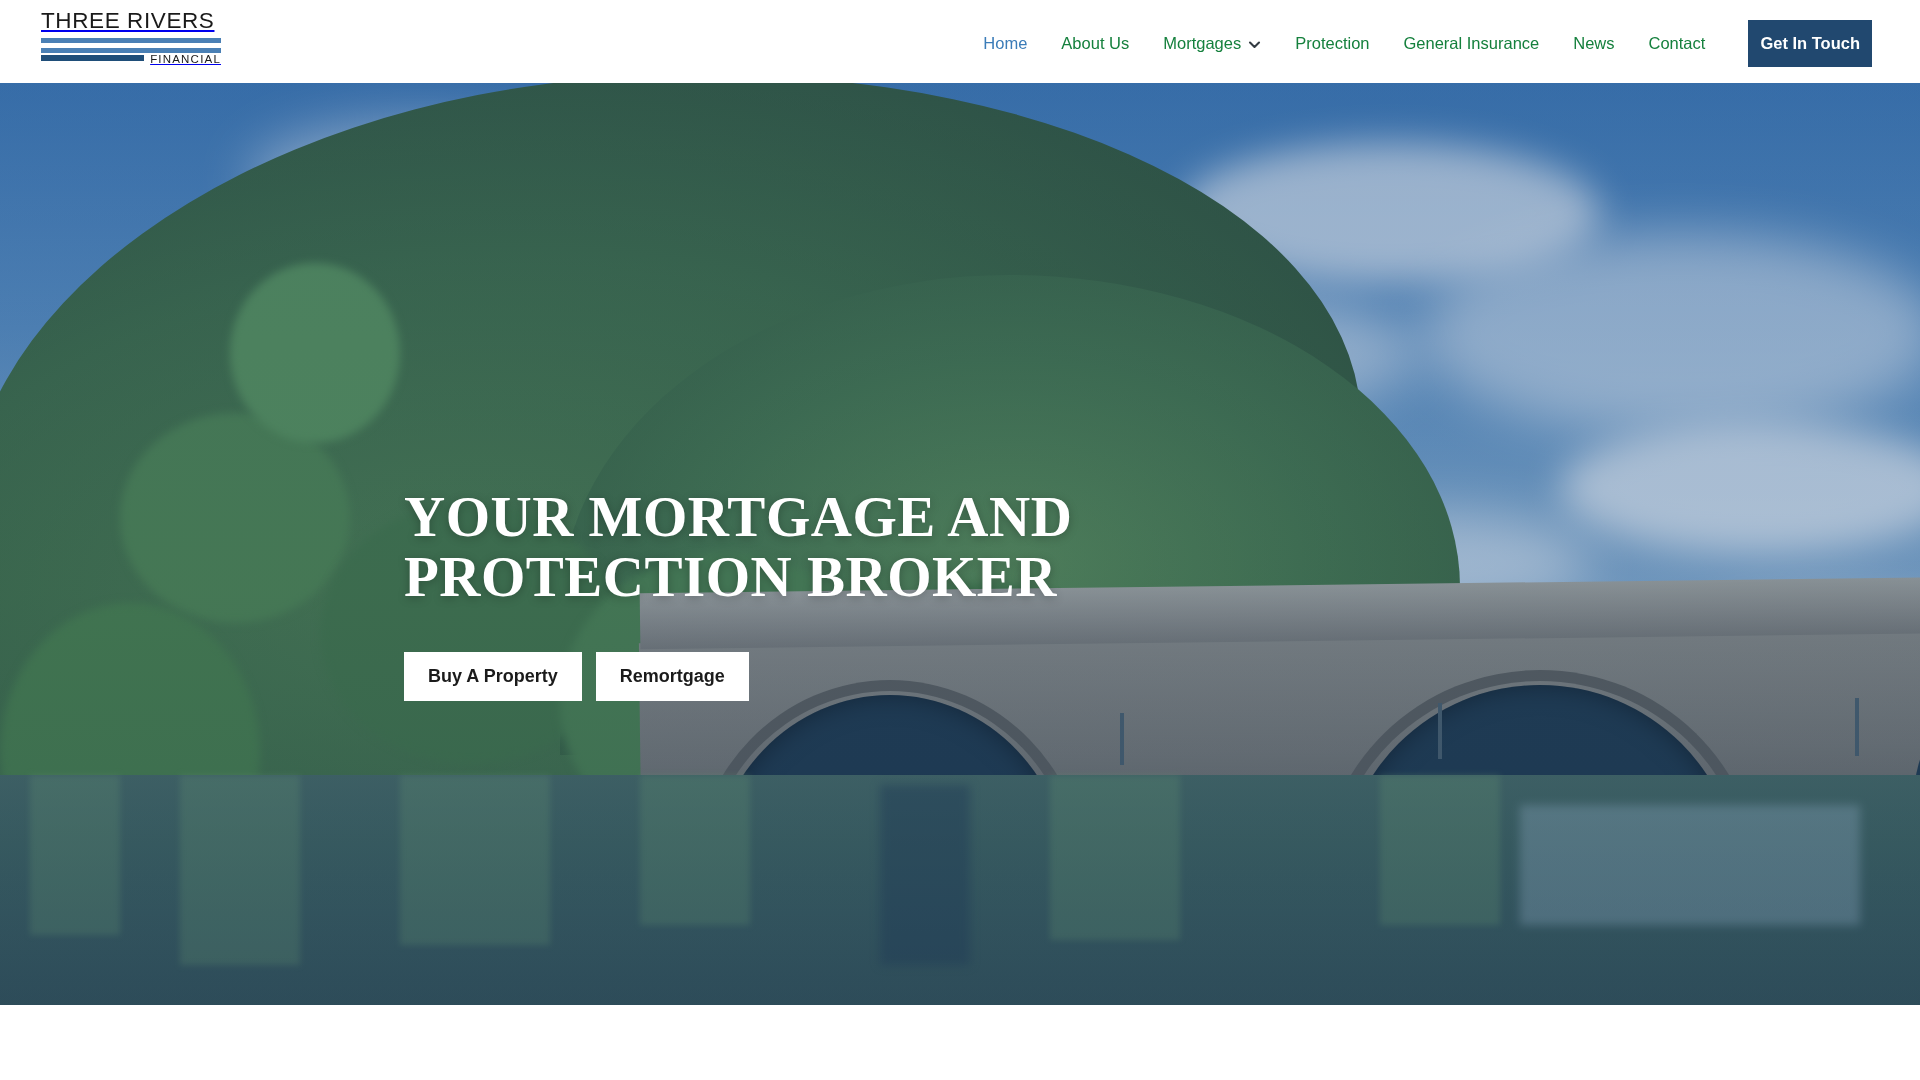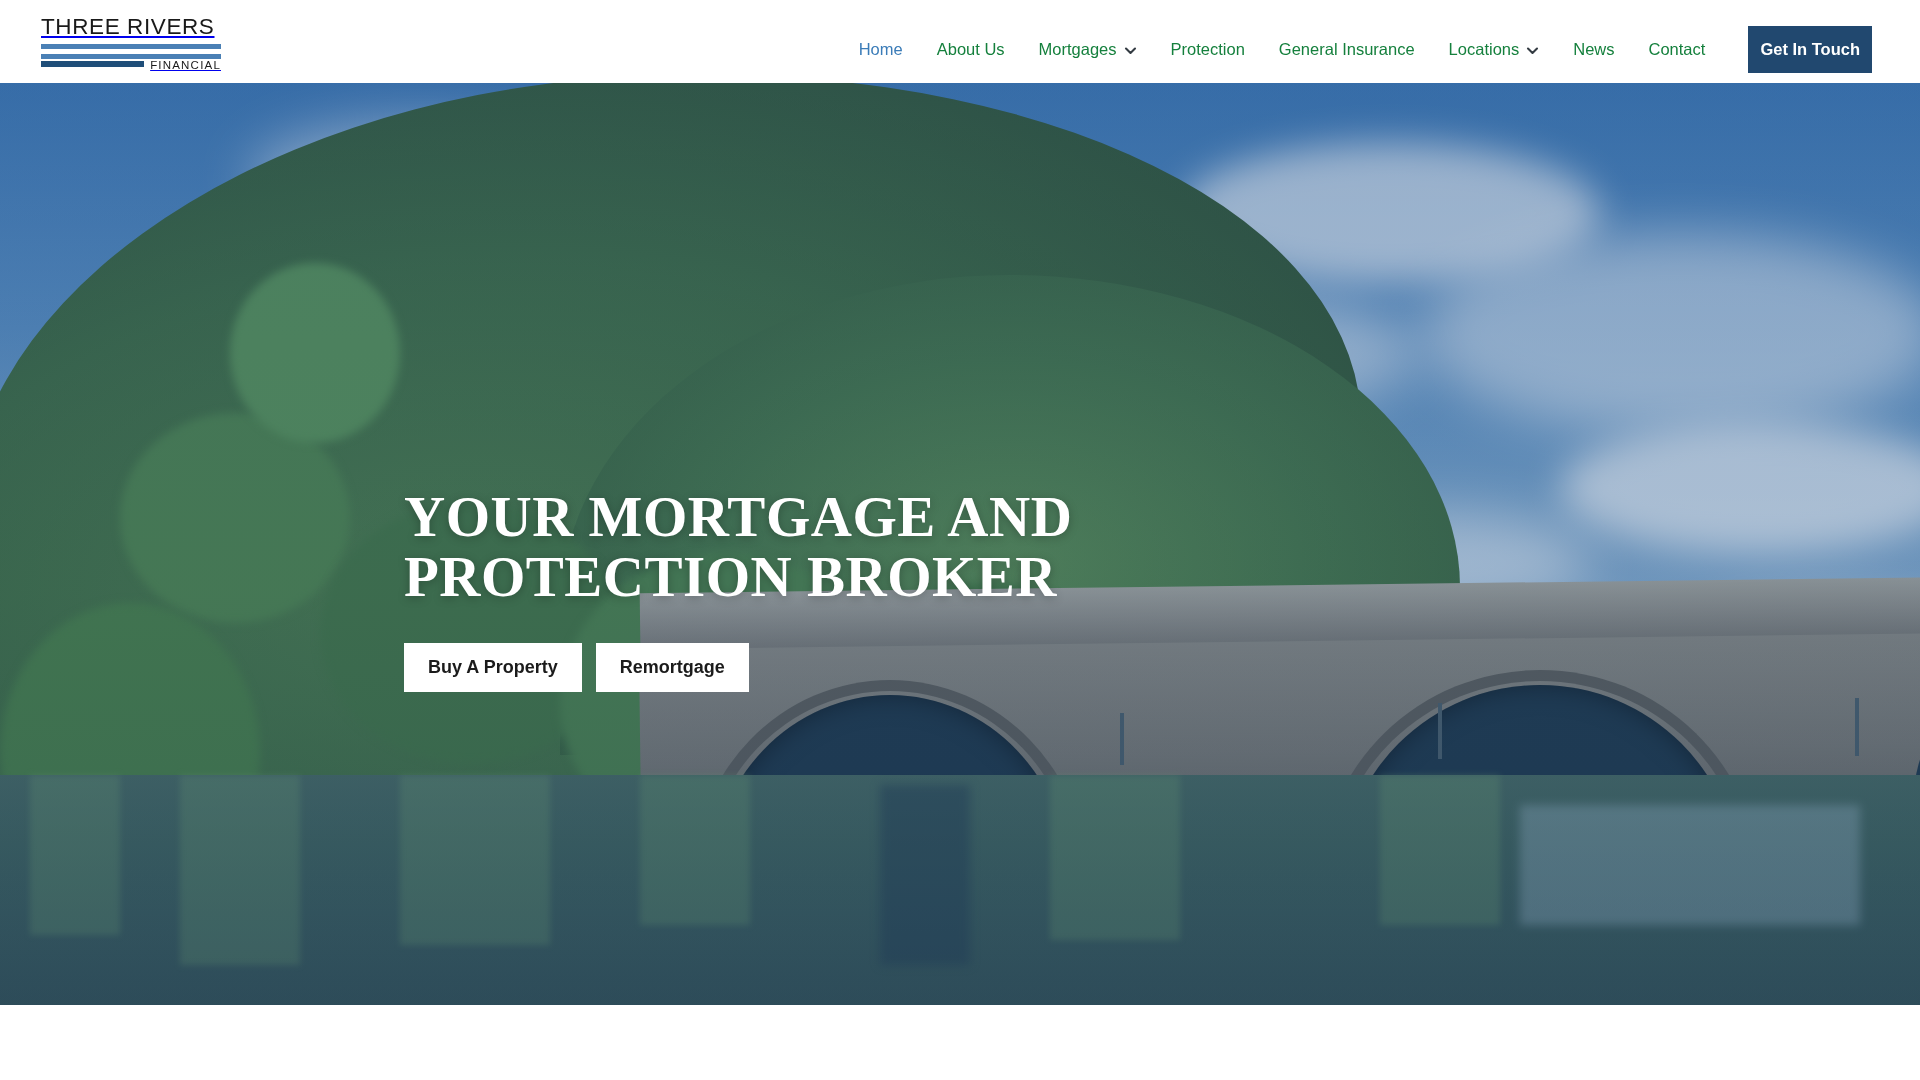--- a/index.html
+++ b/index.html
@@ -6,21 +6,21 @@
   * { margin:0; padding:0; box-sizing:border-box; }
   html, body {
     width:1920px; height:1080px;
     overflow:hidden;
     background:#ffffff;
     font-family:"Liberation Sans", sans-serif;
   }
 
   
   .header {
-    position:absolute; top:8px; left:0;
+    position:absolute; top:2px; left:0;
     width:1920px; height:72px;
     background:#ffffff;
     z-index:50;
     display:flex; align-items:center;
   }
 
   
   .logo {
     position:absolute; left:41px; top:8px;
     width:180px; height:66px;
@@ -244,20 +244,21 @@
   .hero-btn {
     background:#ffffff;
     color:#1b1b1b;
     font-size:18px;
     font-weight:700;
     padding:14px 24px;
     border:none;
     cursor:pointer;
     font-family:"Liberation Sans", sans-serif;
     white-space:nowrap;
+    margin-top:9px;
   }
 
   
   .below {
     position:absolute;
     top:1005px; left:0;
     width:1920px; height:75px;
     background:#ffffff;
   }
 </style>
@@ -291,28 +292,20 @@
         <svg viewBox="0 0 13 13" width="13" height="13">
             <path d="M2 4.6 L6.5 9 L11 4.6" fill="none" stroke="#333b42" stroke-width="2.1" stroke-linecap="round" stroke-linejoin="round"></path>
           </svg>
       </span>
     </a>
     <a class="nav-item" href="#">
       <span>Protection</span>
     </a>
     <a class="nav-item" href="#">
       <span>General Insurance</span>
-    </a>
-    <a class="nav-item" href="#">
-      <span>Locations</span>
-      <span class="chev">
-        <svg viewBox="0 0 13 13" width="13" height="13">
-            <path d="M2 4.6 L6.5 9 L11 4.6" fill="none" stroke="#333b42" stroke-width="2.1" stroke-linecap="round" stroke-linejoin="round"></path>
-          </svg>
-      </span>
     </a>
     <a class="nav-item" href="#">
       <span>News</span>
     </a>
     <a class="nav-item" href="#">
       <span>Contact</span>
     </a>
     <button class="cta-btn">Get In Touch</button>
   </nav>
 </div>

